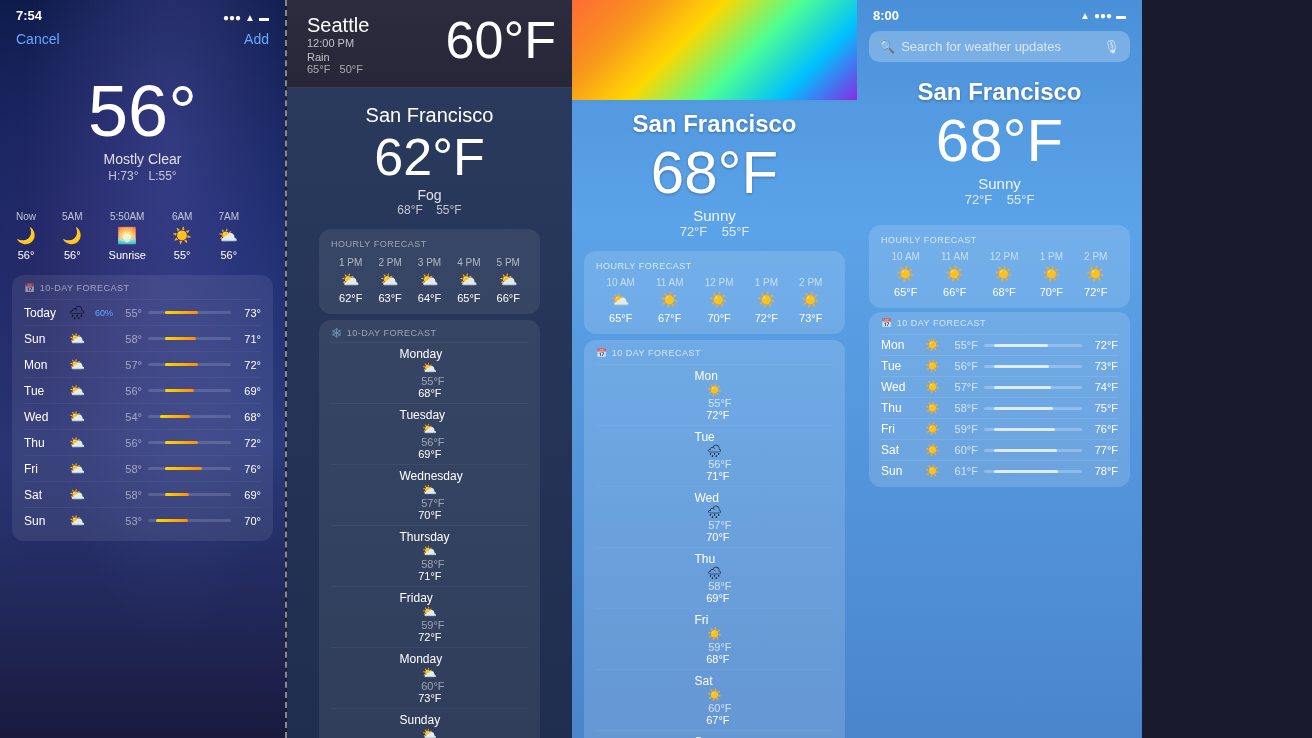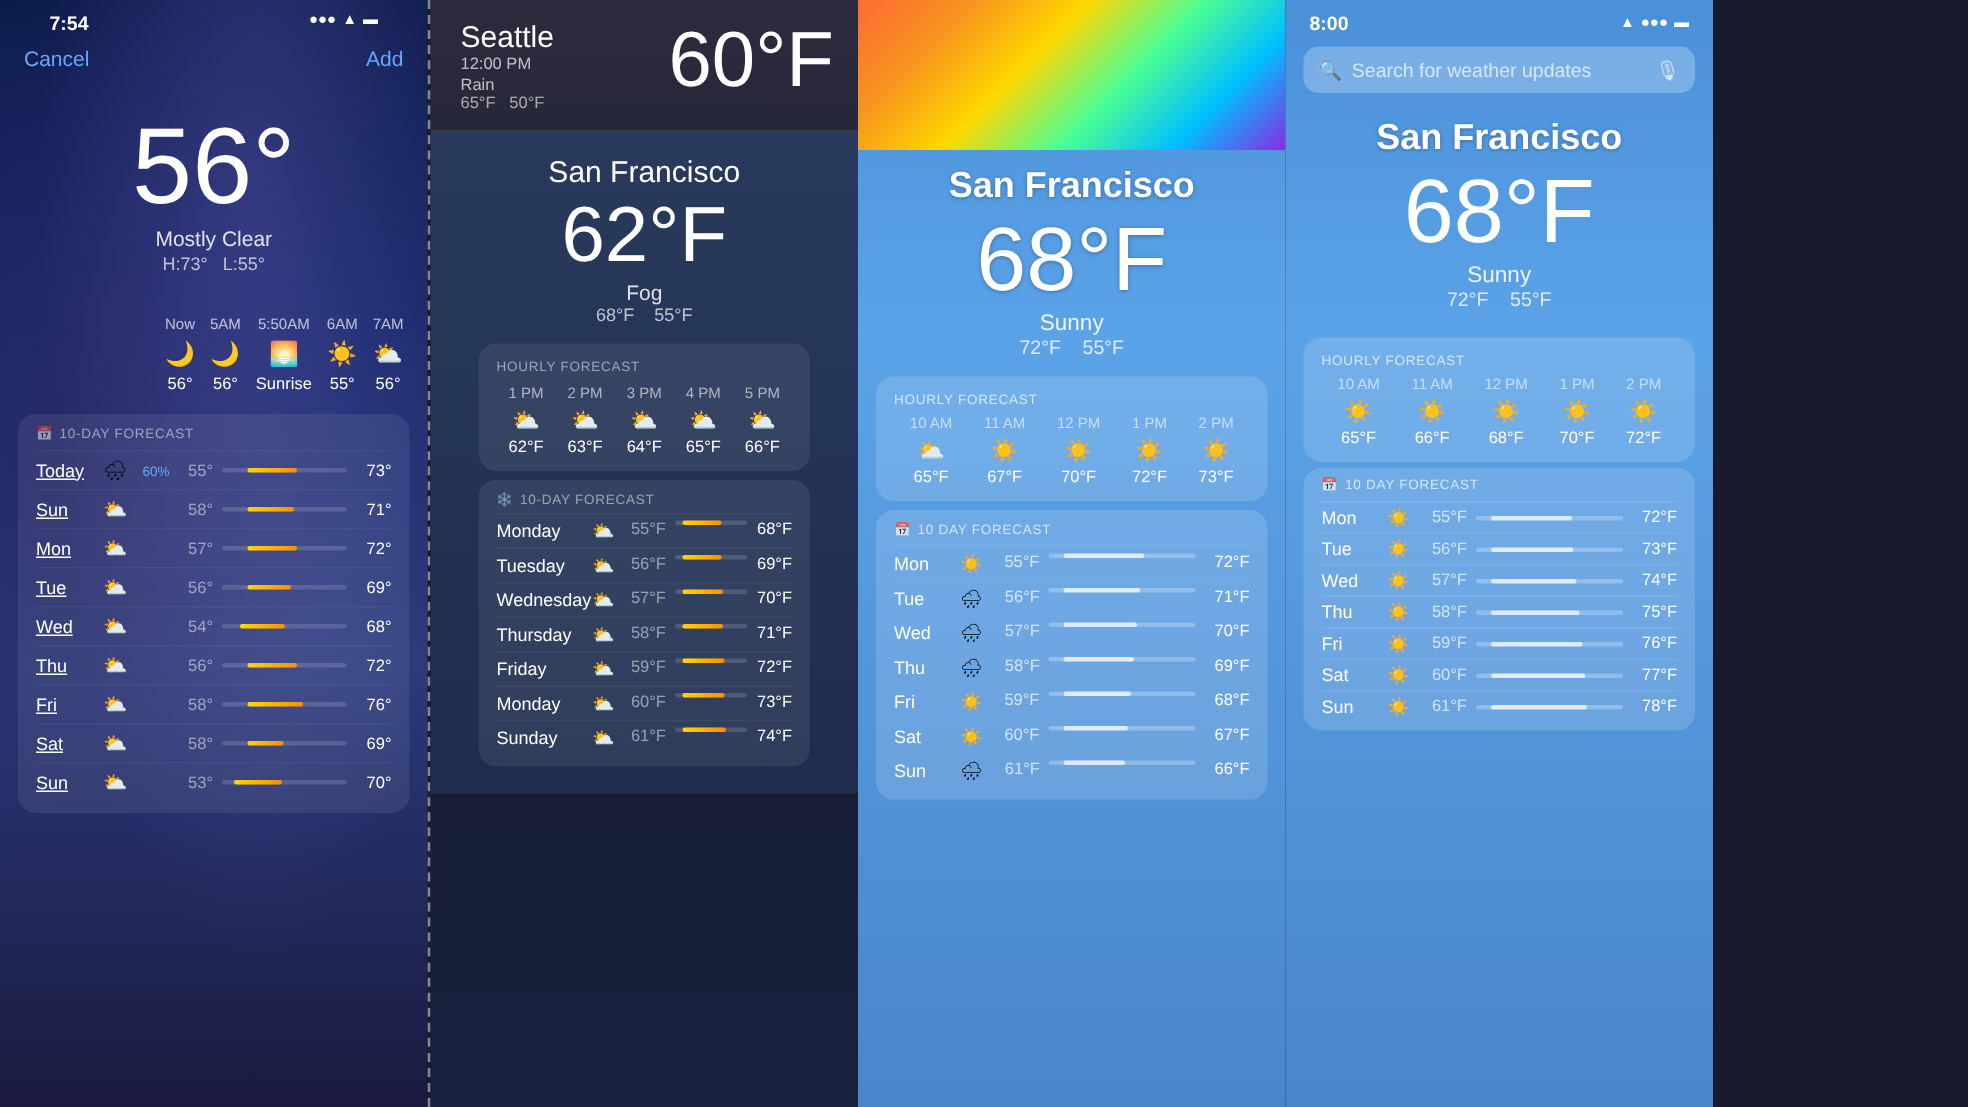--- a/index.html
+++ b/index.html
@@ -23,22 +23,22 @@
     }
     .panel-1-bg {
       position: absolute;
       top: 0; left: 0; right: 0; bottom: 0;
       background: radial-gradient(ellipse at 60% 20%, rgba(80,80,160,0.5) 0%, transparent 60%),
                   radial-gradient(ellipse at 20% 40%, rgba(40,40,100,0.8) 0%, transparent 50%);
     }
     .phone-status-bar {
       display: flex;
       justify-content: space-between;
-      align-items: flex-start;
-      padding: 8px 33px 4px;
+      align-items: flex-end;
+      padding: 8px 16px 4px;
       position: relative;
       z-index: 2;
     }
     .phone-time {
       color: white;
       font-size: 13px;
       font-weight: 600;
     }
     .phone-icons {
       display: flex;
@@ -104,22 +104,22 @@
       color: rgba(255,255,255,0.8);
       font-size: 11px;
       line-height: 1.4;
     }
 
     .hourly-strip {
       position: relative;
       z-index: 2;
       padding: 8px 16px;
       display: flex;
-      gap: 10px;
-      justify-content: flex-end;
+      gap: 26px;
+      justify-content: flex-start;
       margin: 4px 0;
     }
     .hour-item {
       display: flex;
       flex-direction: column;
       align-items: center;
       gap: 4px;
     }
     .hour-label {
       color: rgba(255,255,255,0.7);
@@ -154,21 +154,20 @@
       align-items: center;
       padding: 5px 0;
       border-top: 1px solid rgba(255,255,255,0.05);
     }
     .forecast-row:first-child { border-top: none; }
     .forecast-day {
       color: white;
       font-size: 12px;
       width: 38px;
       flex-shrink: 0;
-      text-decoration: underline;
     }
     .forecast-icon { font-size: 13px; margin: 0 6px; width: 18px; text-align: center; }
     .forecast-low {
       color: rgba(255,255,255,0.5);
       font-size: 11px;
       width: 28px;
       text-align: right;
     }
     .forecast-bar-wrap {
       flex: 1;
@@ -320,23 +319,24 @@
       font-size: 9px;
       text-transform: uppercase;
       letter-spacing: 0.5px;
       margin-bottom: 4px;
       display: flex;
       align-items: center;
       gap: 4px;
     }
     .f-row {
       display: flex;
-      align-items: flex-start;
+      align-items: center;
       padding: 4px 0;
       border-top: 1px solid rgba(255,255,255,0.05);
+      flex-direction: column;
     }
     .f-row:first-of-type { border-top: none; }
     .f-day { color: white; font-size: 12px; width: 60px; }
     .f-icon { font-size: 12px; margin: 0 4px; }
     .f-lo { color: rgba(255,255,255,0.5); font-size: 11px; width: 30px; text-align: right; }
     .f-bar { flex: 1; height: 3px; background: rgba(255,255,255,0.15); border-radius: 2px; margin: 0 6px; position: relative; }
     .f-bar-inner { position: absolute; top:0; bottom:0; background: linear-gradient(90deg, #ffd700, #ff8c00); border-radius: 2px; }
     .f-hi { color: white; font-size: 11px; width: 24px; text-align: right; }
 
     

